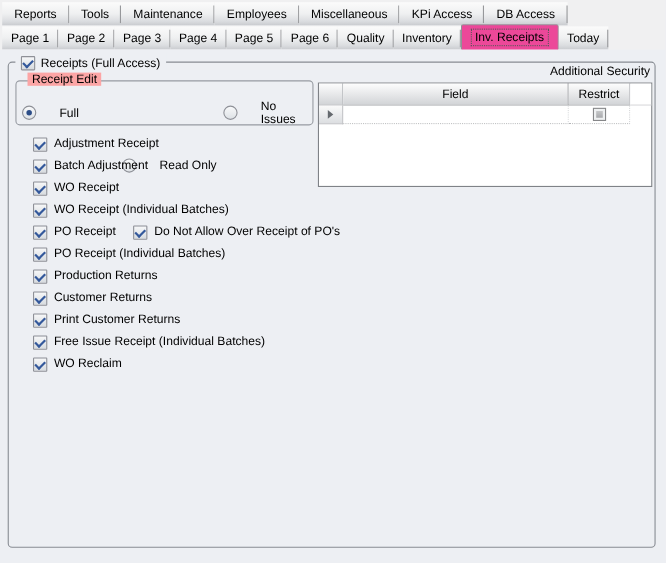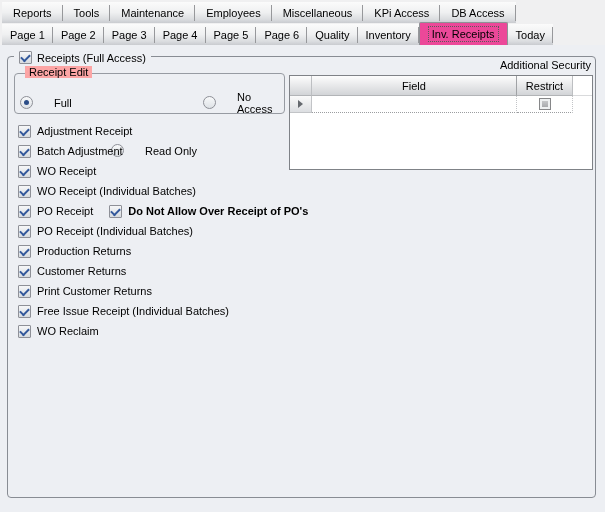--- a/index.html
+++ b/index.html
@@ -44,24 +44,24 @@
     border-radius:50%; background:#2c4d87; }
 
   
   .receipt-edit { position:absolute; left:6px; top:16px; width:271px; height:41px;
     border:1px solid #979ba2; border-radius:4px; }
   .re-label { position:absolute; left:10px; top:-8px; background:#fca5a5; padding:0 4px; }
   .radio-item { position:absolute; top:21px; height:15px; display:flex; align-items:center; gap:21px; }
   .radio-item.p0 { left:5px; } .radio-item.p1 { left:96px;margin-top:48px; } .radio-item.p2 { left:188px; }
 
   
-  .perm-list { position:absolute; left:10px; top:64px; }
+  .perm-list { position:absolute; left:22px; top:64px; }
   .perm-row { height:20px; display:flex; align-items:center; }
   .plabel { margin-left:6px; white-space:nowrap; }
-  .inline-pair { display:flex; align-items:center; margin-left:16px;font-weight:bold; }
+  .inline-pair { display:flex; align-items:center; margin-left:16px; }
 
   
   .addsec-label { position:absolute; top:2px; right:4px; }
   .grid { position:absolute; left:281px; top:18px; width:304px; height:95px;
     background:#fff; border:1px solid #7f8287; }
   .g-headrow { display:flex; height:20px; }
   .gh { background:linear-gradient(#fdfdfd, #d2d4d7); display:flex; align-items:center;
     justify-content:center; border-right:1px solid #bdbfc2; border-bottom:1px solid #b2b4b7; }
   .gh.corner { width:22px; }
   .gh.field { width:205px; border-right:1px solid #a0a2a5; }
@@ -153,21 +153,21 @@
       <div class="radio-item p0">
         <span class="radio selected"></span>
         <span>Full</span>
       </div>
       <div class="radio-item p1">
         <span class="radio"></span>
         <span>Read Only</span>
       </div>
       <div class="radio-item p2">
         <span class="radio"></span>
-        <span>No Access</span>
+        <span>No Issues</span>
       </div>
     </div>
 
     <div class="perm-list">
       <div class="perm-row">
         <span class="cb checked"></span>
         <span class="plabel">Adjustment Receipt</span>
       </div>
       <div class="perm-row">
         <span class="cb checked"></span>

